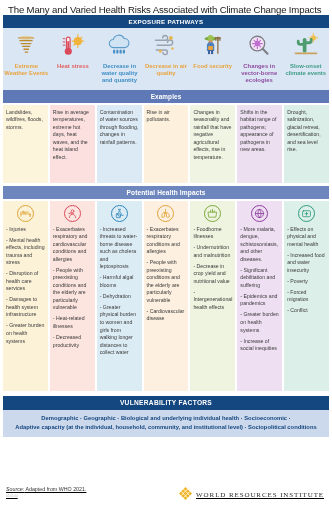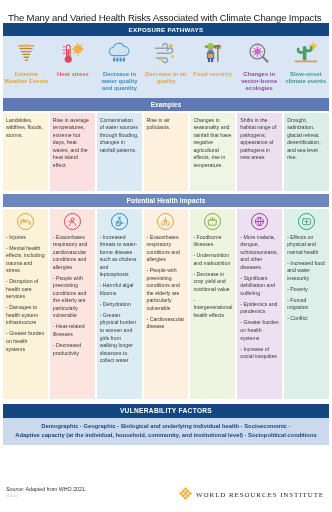--- a/index.html
+++ b/index.html
@@ -16,21 +16,21 @@
     position: relative;
     background: #fff;
     display: flex;
     flex-direction: column;
   }
 
   
   .doc-title {
     font-size: 9.6px;
     color: #1a1a1a;
-    padding: 12px 8px 0 8px;
+    padding: 4px 8px 0 8px;
     letter-spacing: -0.15px;
     white-space: nowrap;
   }
   .section-title {
     text-align: center;
     font-size: 8px;
     font-weight: bold;
     color: #16447e;
     letter-spacing: 0.1px;
     padding: 9px 0 5px 0;
@@ -150,20 +150,21 @@
     padding: 4px 4px 5px 4px;
   }
 
   
   .footer {
     margin-top: auto;
     display: flex;
     align-items: flex-start;
     justify-content: space-between;
     padding: 8px 6px 8px 6px;
+    text-decoration: underline;
   }
   .src {
     font-size: 5.3px;
     color: #333;
   }
   .src .ital { font-style: italic; }
   .src-sub {
     font-size: 3px;
     color: #b8b8b8;
     margin-top: 2px;

